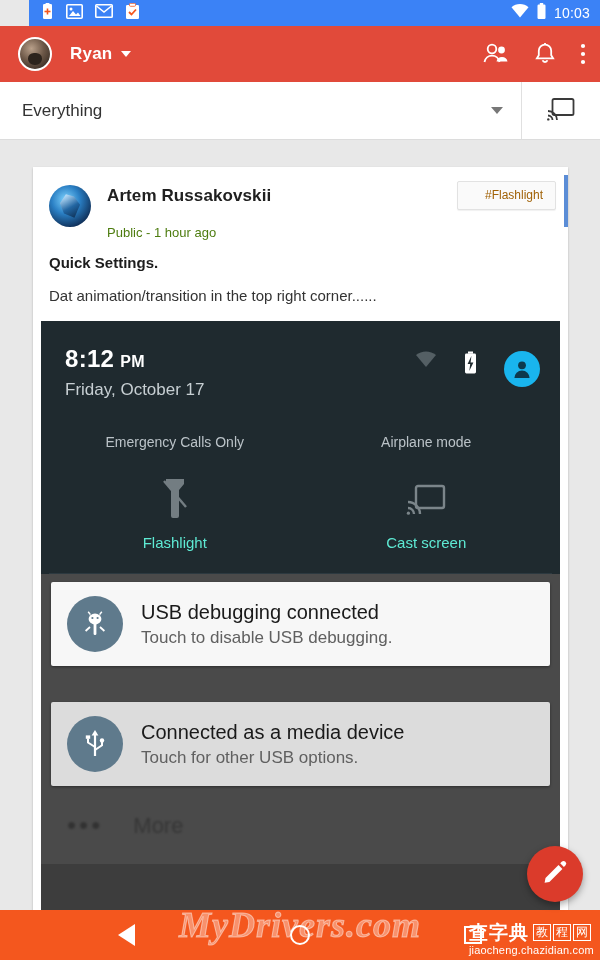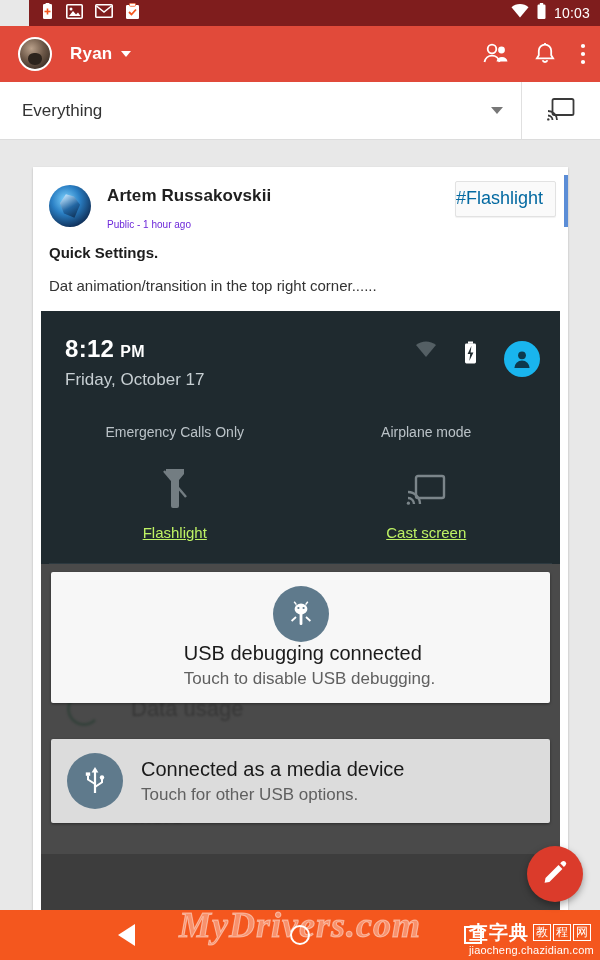--- a/index.html
+++ b/index.html
@@ -6,21 +6,21 @@
   html, body {
     width: 600px; height: 960px;
     font-family: "Liberation Sans", sans-serif;
     background: #e6e6e6;
     overflow: hidden;
   }
   .screen { position: relative; width: 600px; height: 960px; background: #e8e8e8; }
 
   
   .statusbar {
-    height: 26px; background: #7f1d1d;
+    height: 26px; background: #3b82f6;
     display: flex; align-items: center; padding: 0 10px 0 12px;
     color: #fff;
     margin-left: 29px;
   }
   .sb-left { display: flex; align-items: center; gap: 12px; }
   .sb-right { margin-left: auto; display: flex; align-items: center; gap: 7px; }
   .sb-time { font-size: 14px; font-weight: 500; letter-spacing: .2px; }
   .sb-icon { display: block; }
 
   
@@ -88,26 +88,26 @@
     position: relative; overflow: hidden;
   }
   .post-avatar::after {
     content: ""; position: absolute; left: 26%; top: 22%; width: 48%; height: 56%;
     background: linear-gradient(150deg, #cfe9ff 10%, #1d5d99 55%, #0a1f3a 100%);
     clip-path: polygon(30% 0%, 70% 10%, 100% 45%, 72% 100%, 20% 82%, 0% 38%);
     opacity: .85;
   }
   .post-meta { margin-left: 16px; padding-top: 1px; }
   .post-author { font-size: 17px; font-weight: bold; color: #202020; letter-spacing: .1px; }
-  .post-sub { font-size: 10px; color: #6d28d9; margin-top: 13px; }
+  .post-sub { font-size: 13px; color: #4d7c0f; margin-top: 19px; }
   .tag-chip {
     position: absolute; right: 12px; top: 14px;
-    padding: 6px 12px 7px 0; background: #fafafa;
+    padding: 6px 12px 7px 27px; background: #fafafa;
     border: 1px solid #e2e2e2; border-radius: 2px;
-    font-size: 18px; color: #0369a1;
+    font-size: 12px; color: #a16207;
     box-shadow: 0 1px 1px rgba(0,0,0,.06);
   }
   .post-body { padding: 14px 16px 17px 16px; }
   .post-title { font-size: 15px; font-weight: bold; color: #1d1d1d; }
   .post-text { font-size: 15px; color: #333; margin-top: 16px; }
 
   
   .shot { position: relative; margin: 0 8px 0 8px; background: #3d3d3d; height: 600px; overflow: hidden; }
   .shot-qs { background: #1f2a2f; }
   .qs-header { height: 105px; padding: 24px 20px 0 24px; display: flex; }
@@ -120,42 +120,42 @@
     display: flex; align-items: center; justify-content: center;
   }
   .qs-tilegrid { padding: 0 8px; }
   .qs-row { display: flex; }
   .qs-tile { flex: 1; text-align: center; }
   .qs-tile-label { font-size: 14px; color: #c3cbd0; }
   .qs-row-top { padding: 8px 0 6px 0; }
   .qs-row-top .qs-tile-label { opacity: .95; }
   .qs-row-bottom { padding: 18px 0 22px 0; }
   .qs-tile-icon { height: 52px; display: flex; align-items: center; justify-content: center; }
-  .qs-row-bottom .qs-tile-label { margin-top: 8px; font-size: 15px; color: #bef264; text-decoration: underline; }
+  .qs-row-bottom .qs-tile-label { margin-top: 8px; font-size: 15px; color: #5eead4; }
   .qs-divider { height: 1px; background: #2c3940; margin: 0 8px; }
 
   .notif-area { position: relative; background: #4a4a4a; height: 290px; padding-top: 8px; }
   .notif-ghost {
     position: absolute; left: 0; right: 0;
     color: #2e2e2e; opacity: .55; filter: blur(1.1px);
   }
   .ghost-row { display: flex; align-items: center; padding: 0 26px; }
   .ghost-icon {
     width: 34px; height: 34px; border-radius: 50%;
     border: 3px solid #253b30; border-right-color: transparent; flex: none;
   }
   .ghost-text { margin-left: 30px; font-size: 22px; color: #262626; }
   .ghost-dots { letter-spacing: 3px; font-size: 26px; color: #1f1f1f; }
 
   .notif-card {
     position: relative; margin: 0 10px 10px 10px; border-radius: 2px;
     display: flex; align-items: center; padding: 14px 16px;
     box-shadow: 0 1px 3px rgba(0,0,0,.4);
   }
-  .notif-card-1 { background: #f7f7f7; flex-direction: column; }
+  .notif-card-1 { background: #f7f7f7; }
   .notif-card-2 { background: #dcdcdc; }
   .notif-ic {
     width: 56px; height: 56px; border-radius: 50%; background: #5f7a8c;
     flex: none; display: flex; align-items: center; justify-content: center;
   }
   .notif-txt { margin-left: 18px; }
   .notif-title { font-size: 20px; color: #1a1a1a; }
   .notif-sub { font-size: 17px; color: #606060; margin-top: 4px; }
 
   

